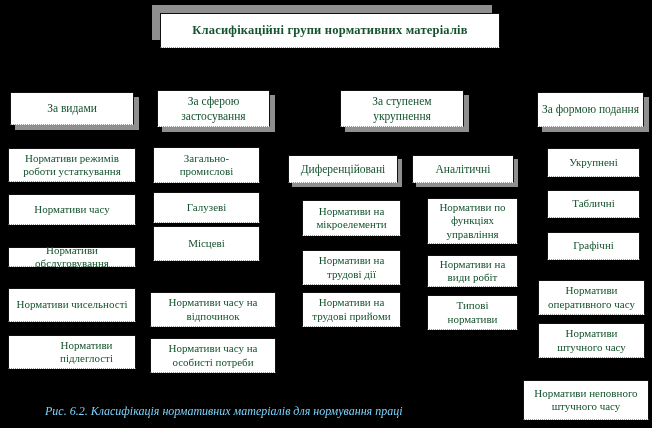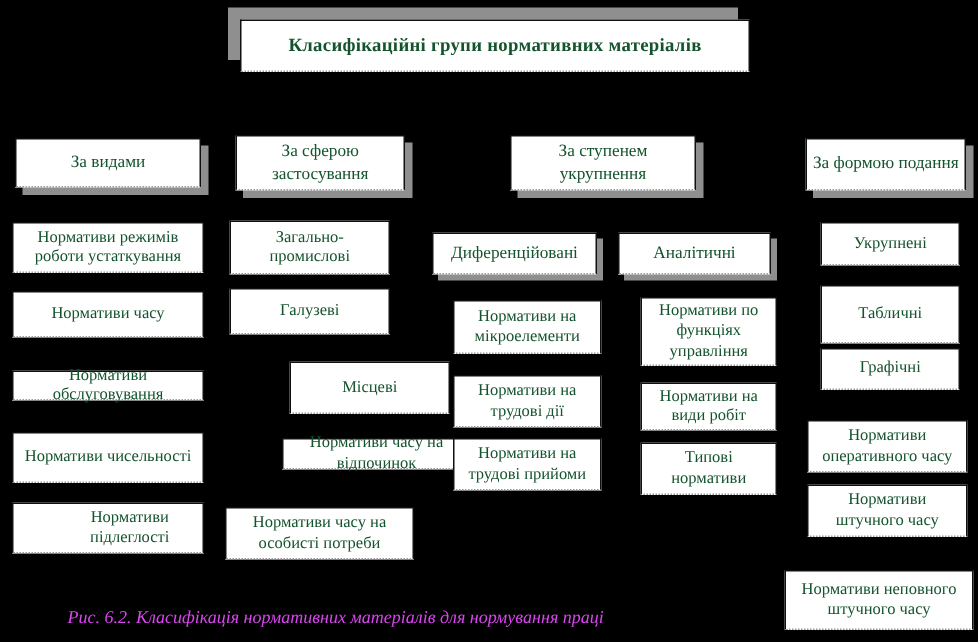--- a/index.html
+++ b/index.html
@@ -31,21 +31,21 @@
     font-size:12.5px;
     font-weight:bold;
     box-shadow:-8px -8px 0 0 #8f8f8f;
     letter-spacing:.2px;
   }
   .caption{
     position:absolute;
     left:45px;top:404px;width:430px;
     font-size:12px;
     font-style:italic;
-    color:#d946ef;
+    color:#7dd3fc;
     white-space:nowrap;
   }
 </style>
 </head>
 <body>
 
 <div class="stage">
 
   <div class="box title" style="left:160px;top:13px;width:340px;height:35px;">Класифікаційні групи нормативних матеріалів</div>
 
@@ -55,37 +55,37 @@
   <div class="box hdr" style="left:537px;top:92px;width:107px;height:35px;">За формою подання</div>
 
   <div class="box" style="left:8px;top:148px;width:128px;height:34px;">Нормативи режимів роботи устаткування</div>
   <div class="box" style="left:8px;top:194px;width:128px;height:31px;">Нормативи часу</div>
   <div class="box" style="left:8px;top:247px;width:128px;height:20px;">Нормативи обслуговування</div>
   <div class="box" style="left:8px;top:288px;width:128px;height:34px;">Нормативи чисельності</div>
   <div class="box" style="left:8px;top:335px;width:128px;height:34px;padding-left:32px;">Нормативи підлеглості</div>
 
   <div class="box" style="left:153px;top:147px;width:107px;height:36px;">Загально-промислові</div>
   <div class="box" style="left:153px;top:192px;width:107px;height:31px;">Галузеві</div>
-  <div class="box" style="left:153px;top:241px;width:107px;height:35px;margin-left:40px;">Місцеві</div>
-  <div class="box" style="left:150px;top:292px;width:126px;height:21px;margin-left:38px;">Нормативи часу на відпочинок</div>
+  <div class="box" style="left:153px;top:226px;width:107px;height:35px;">Місцеві</div>
+  <div class="box" style="left:150px;top:292px;width:126px;height:35px;">Нормативи часу на відпочинок</div>
   <div class="box" style="left:150px;top:338px;width:126px;height:35px;">Нормативи часу на особисті потреби</div>
 
   <div class="box subhdr" style="left:288px;top:155px;width:110px;height:28px;">Диференційовані</div>
   <div class="box subhdr" style="left:412px;top:155px;width:102px;height:28px;">Аналітичні</div>
 
   <div class="box" style="left:302px;top:200px;width:99px;height:36px;">Нормативи на мікроелементи</div>
   <div class="box" style="left:302px;top:250px;width:99px;height:35px;">Нормативи на трудові дії</div>
   <div class="box" style="left:302px;top:292px;width:99px;height:35px;">Нормативи на трудові прийоми</div>
 
   <div class="box" style="left:427px;top:198px;width:91px;height:46px;">Нормативи по функціях управління</div>
   <div class="box" style="left:427px;top:255px;width:91px;height:32px;">Нормативи на види робіт</div>
   <div class="box" style="left:427px;top:295px;width:91px;height:35px;">Типові нормативи</div>
 
   <div class="box" style="left:547px;top:148px;width:93px;height:29px;">Укрупнені</div>
-  <div class="box" style="left:547px;top:190px;width:93px;height:39px;">Табличні</div>
+  <div class="box" style="left:547px;top:190px;width:93px;height:28px;">Табличні</div>
   <div class="box" style="left:547px;top:232px;width:93px;height:28px;">Графічні</div>
   <div class="box" style="left:538px;top:280px;width:107px;height:35px;">Нормативи оперативного часу</div>
   <div class="box" style="left:538px;top:323px;width:107px;height:35px;">Нормативи штучного часу</div>
   <div class="box" style="left:523px;top:380px;width:126px;height:40px;">Нормативи неповного штучного часу</div>
 
   <div class="caption">Рис. 6.2. Класифікація нормативних матеріалів для нормування праці</div>
 
 </div>
 
 </body></html>

